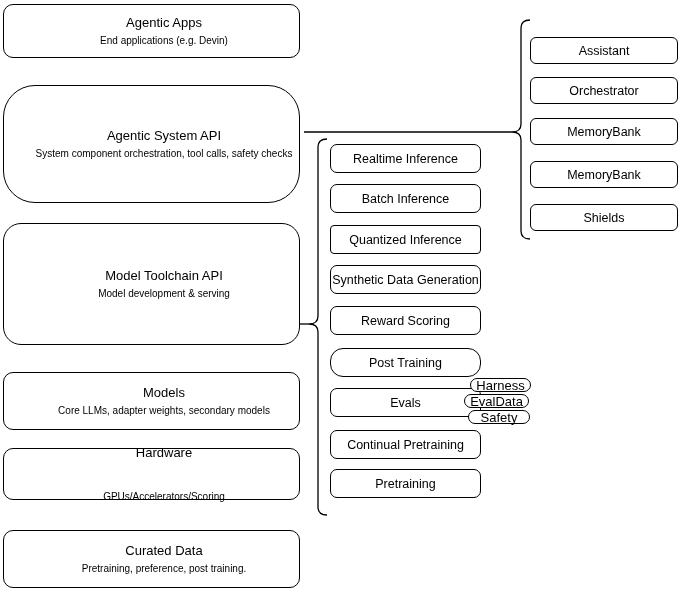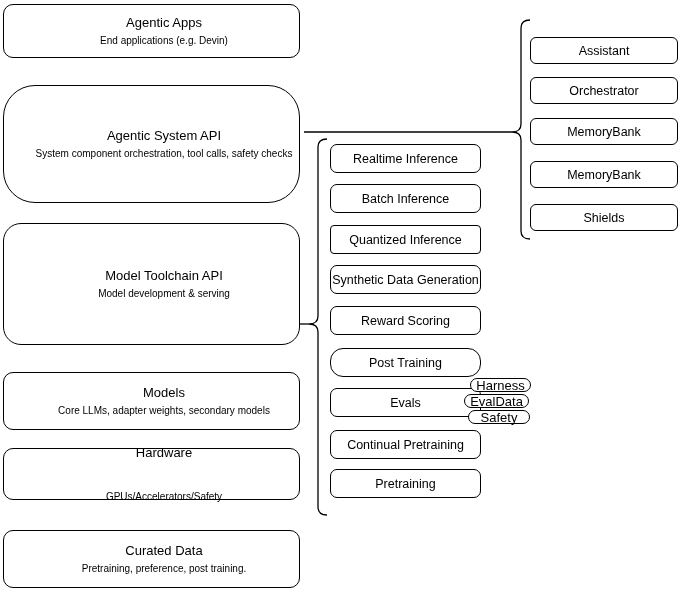--- a/index.html
+++ b/index.html
@@ -103,21 +103,21 @@
     <div class="subtitle">Model development &amp; serving</div>
   </div>
 
   <div class="node" style="left:3px; top:372px; width:297px; height:58px; border-radius:10px;">
     <div class="title">Models</div>
     <div class="subtitle">Core LLMs, adapter weights, secondary models</div>
   </div>
 
   <div class="node" style="left:3px; top:448px; width:297px; height:52px; border-radius:10px;gap:25px;">
     <div class="title">Hardware</div>
-    <div class="subtitle">GPUs/Accelerators/Safety</div>
+    <div class="subtitle">GPUs/Accelerators/Scoring</div>
   </div>
 
   <div class="node" style="left:3px; top:530px; width:297px; height:58px; border-radius:10px;">
     <div class="title">Curated Data</div>
     <div class="subtitle">Pretraining, preference, post training.</div>
   </div>
 
   <div class="mid-node" style="left:330px; top:144px; width:151px; height:29px; border-radius:7px;">Realtime Inference</div>
   <div class="mid-node" style="left:330px; top:184px; width:151px; height:29px; border-radius:7px;">Batch Inference</div>
   <div class="mid-node" style="left:330px; top:225px; width:151px; height:29px; border-radius:4px;">Quantized Inference</div>

